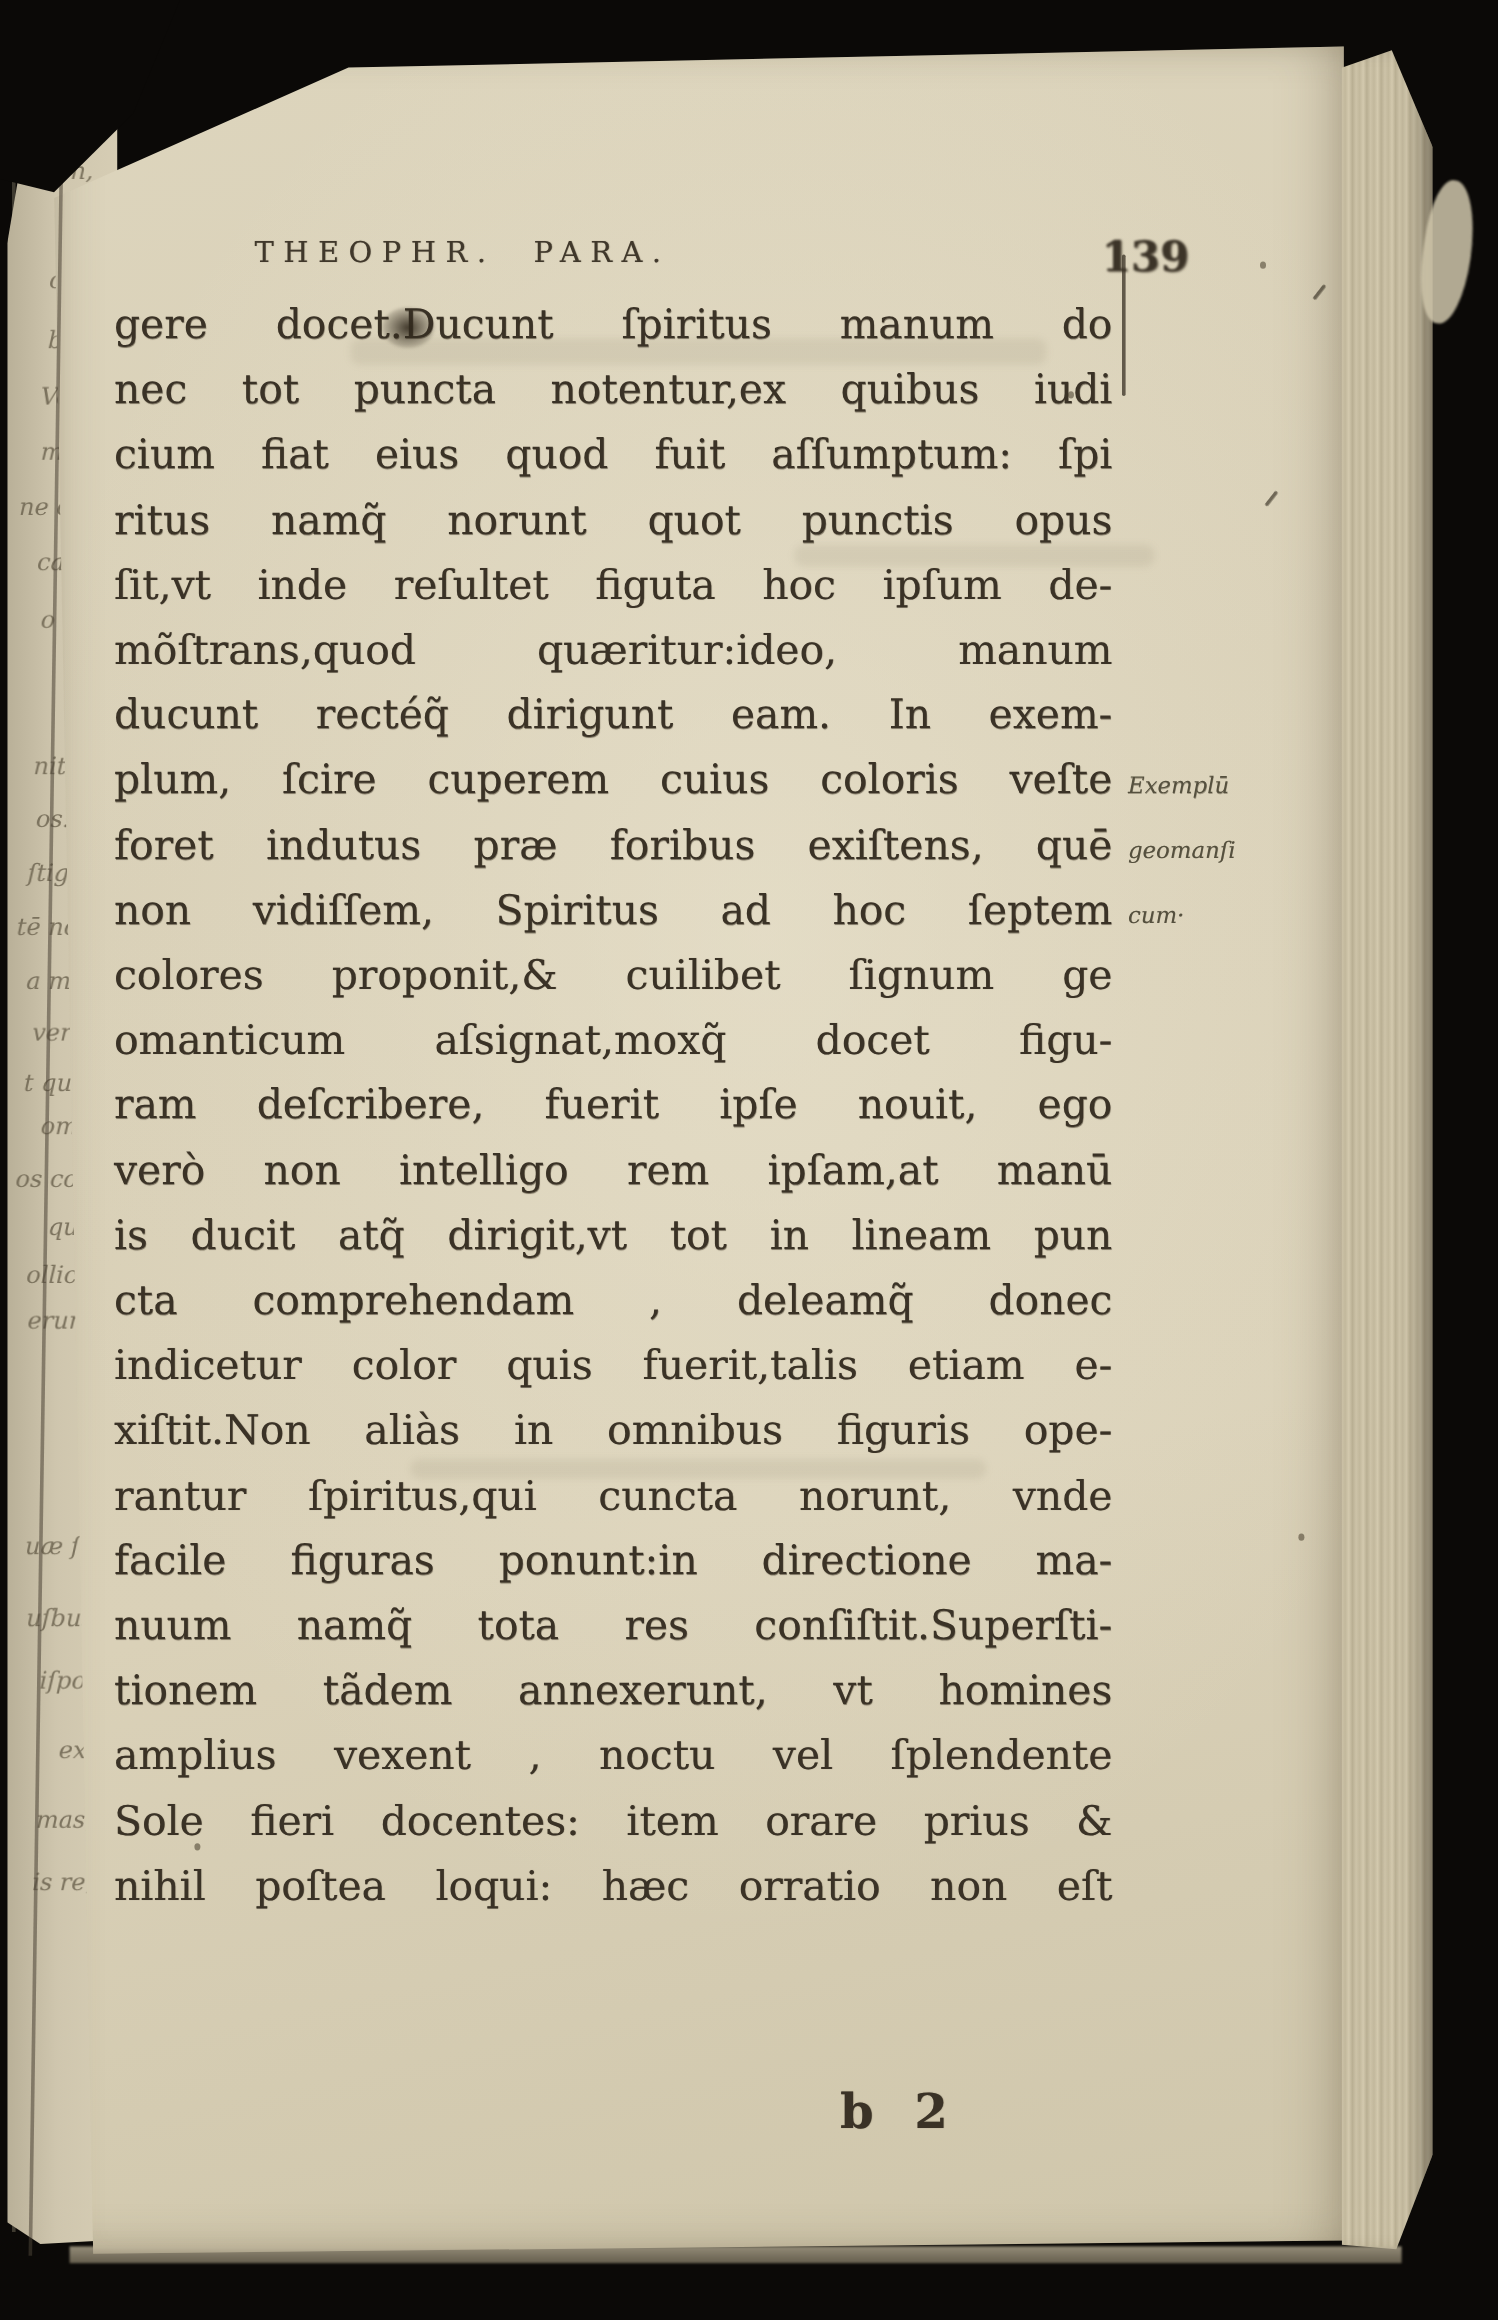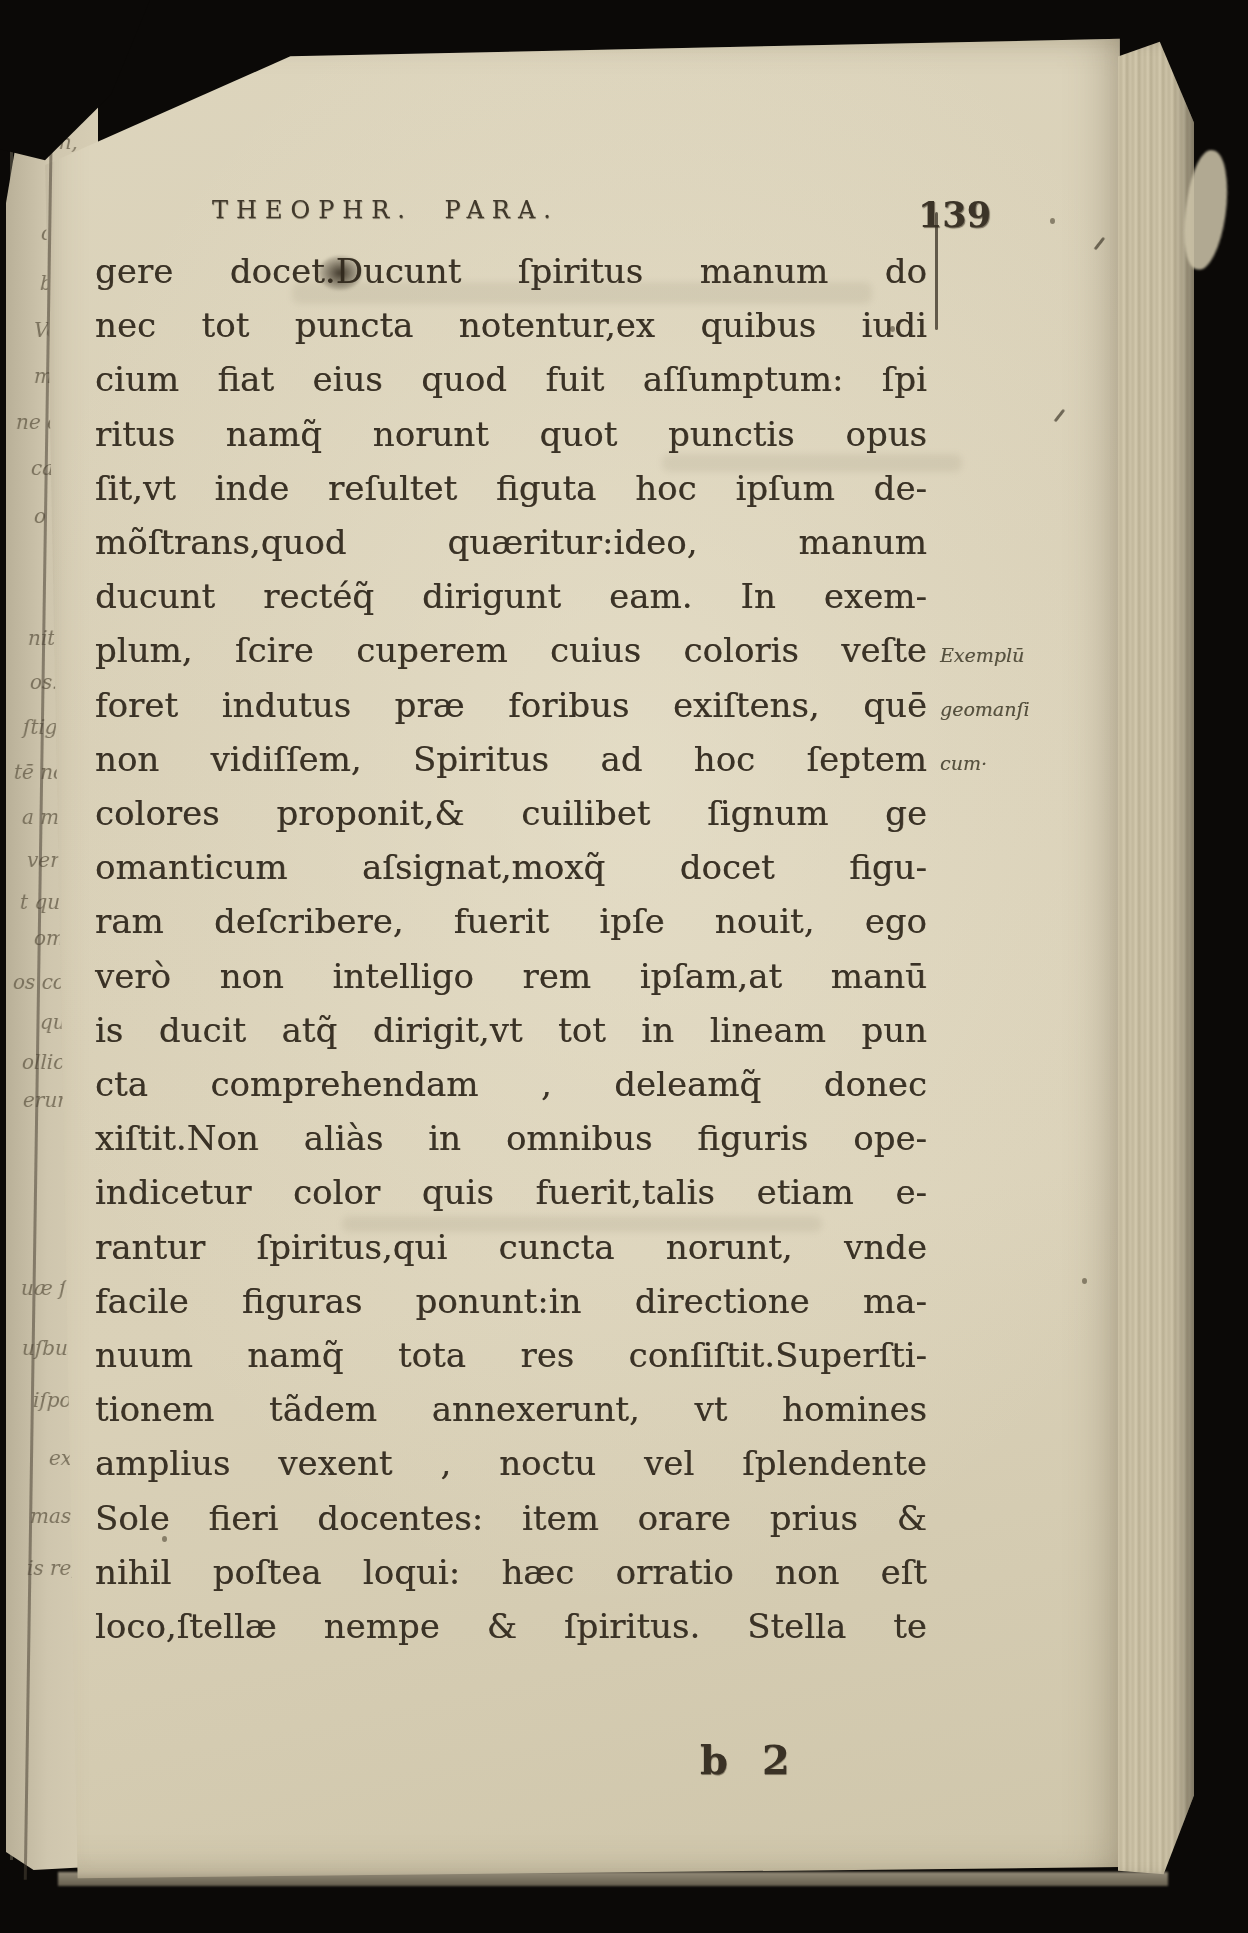--- a/index.html
+++ b/index.html
@@ -174,30 +174,29 @@
       <div class="body-line">ducunt rectéq̃ dirigunt eam. In exem-</div>
       <div class="body-line">plum, ſcire cuperem cuius coloris veſte</div>
       <div class="body-line">foret indutus præ foribus exiſtens, quē</div>
       <div class="body-line">non vidiſſem, Spiritus ad hoc ſeptem</div>
       <div class="body-line">colores proponit,&amp; cuilibet ſignum ge</div>
       <div class="body-line">omanticum aſsignat,moxq̃ docet figu-</div>
       <div class="body-line">ram deſcribere, fuerit ipſe nouit, ego</div>
       <div class="body-line">verò non intelligo rem ipſam,at manū</div>
       <div class="body-line">is ducit atq̃ dirigit,vt tot in lineam pun</div>
       <div class="body-line">cta comprehendam , deleamq̃ donec</div>
+      <div class="body-line">indicetur color quis fuerit,talis etiam e-</div>
       <div class="body-line">xiſtit.Non aliàs in omnibus figuris ope-</div>
-      <div class="body-line">indicetur color quis fuerit,talis etiam e-</div>
       <div class="body-line">rantur ſpiritus,qui cuncta norunt, vnde</div>
       <div class="body-line">facile figuras ponunt:in directione ma-</div>
       <div class="body-line">nuum namq̃ tota res conſiſtit.Superſti-</div>
       <div class="body-line">tionem tãdem annexerunt, vt homines</div>
       <div class="body-line">amplius vexent , noctu vel ſplendente</div>
       <div class="body-line">Sole fieri docentes: item orare prius &amp;</div>
       <div class="body-line">nihil poſtea loqui:  hæc orratio non eſt</div>
-      <div class="body-line">loco,ſtellæ nempe &amp; ſpiritus.  Stella te</div>
     </div>
 
   <div class="margin-note">
 
   <div style="position:static" class="margin-line">Exemplū</div>
       <div style="position:static" class="margin-line">geomanſi</div>
       <div style="position:static" class="margin-line">cum·</div>
     </div>
 
   <div class="signature-line">

